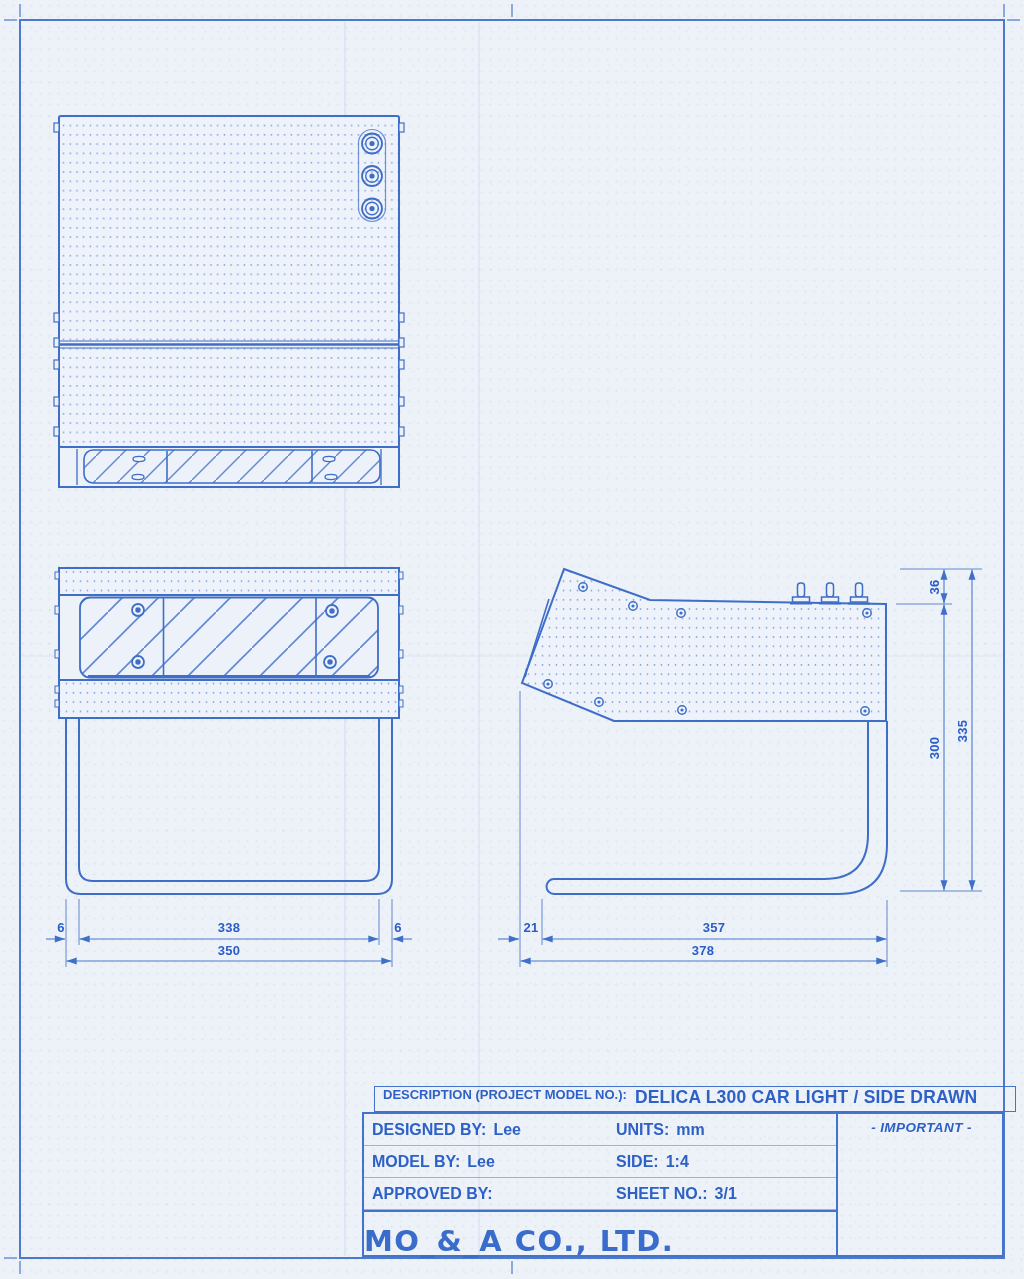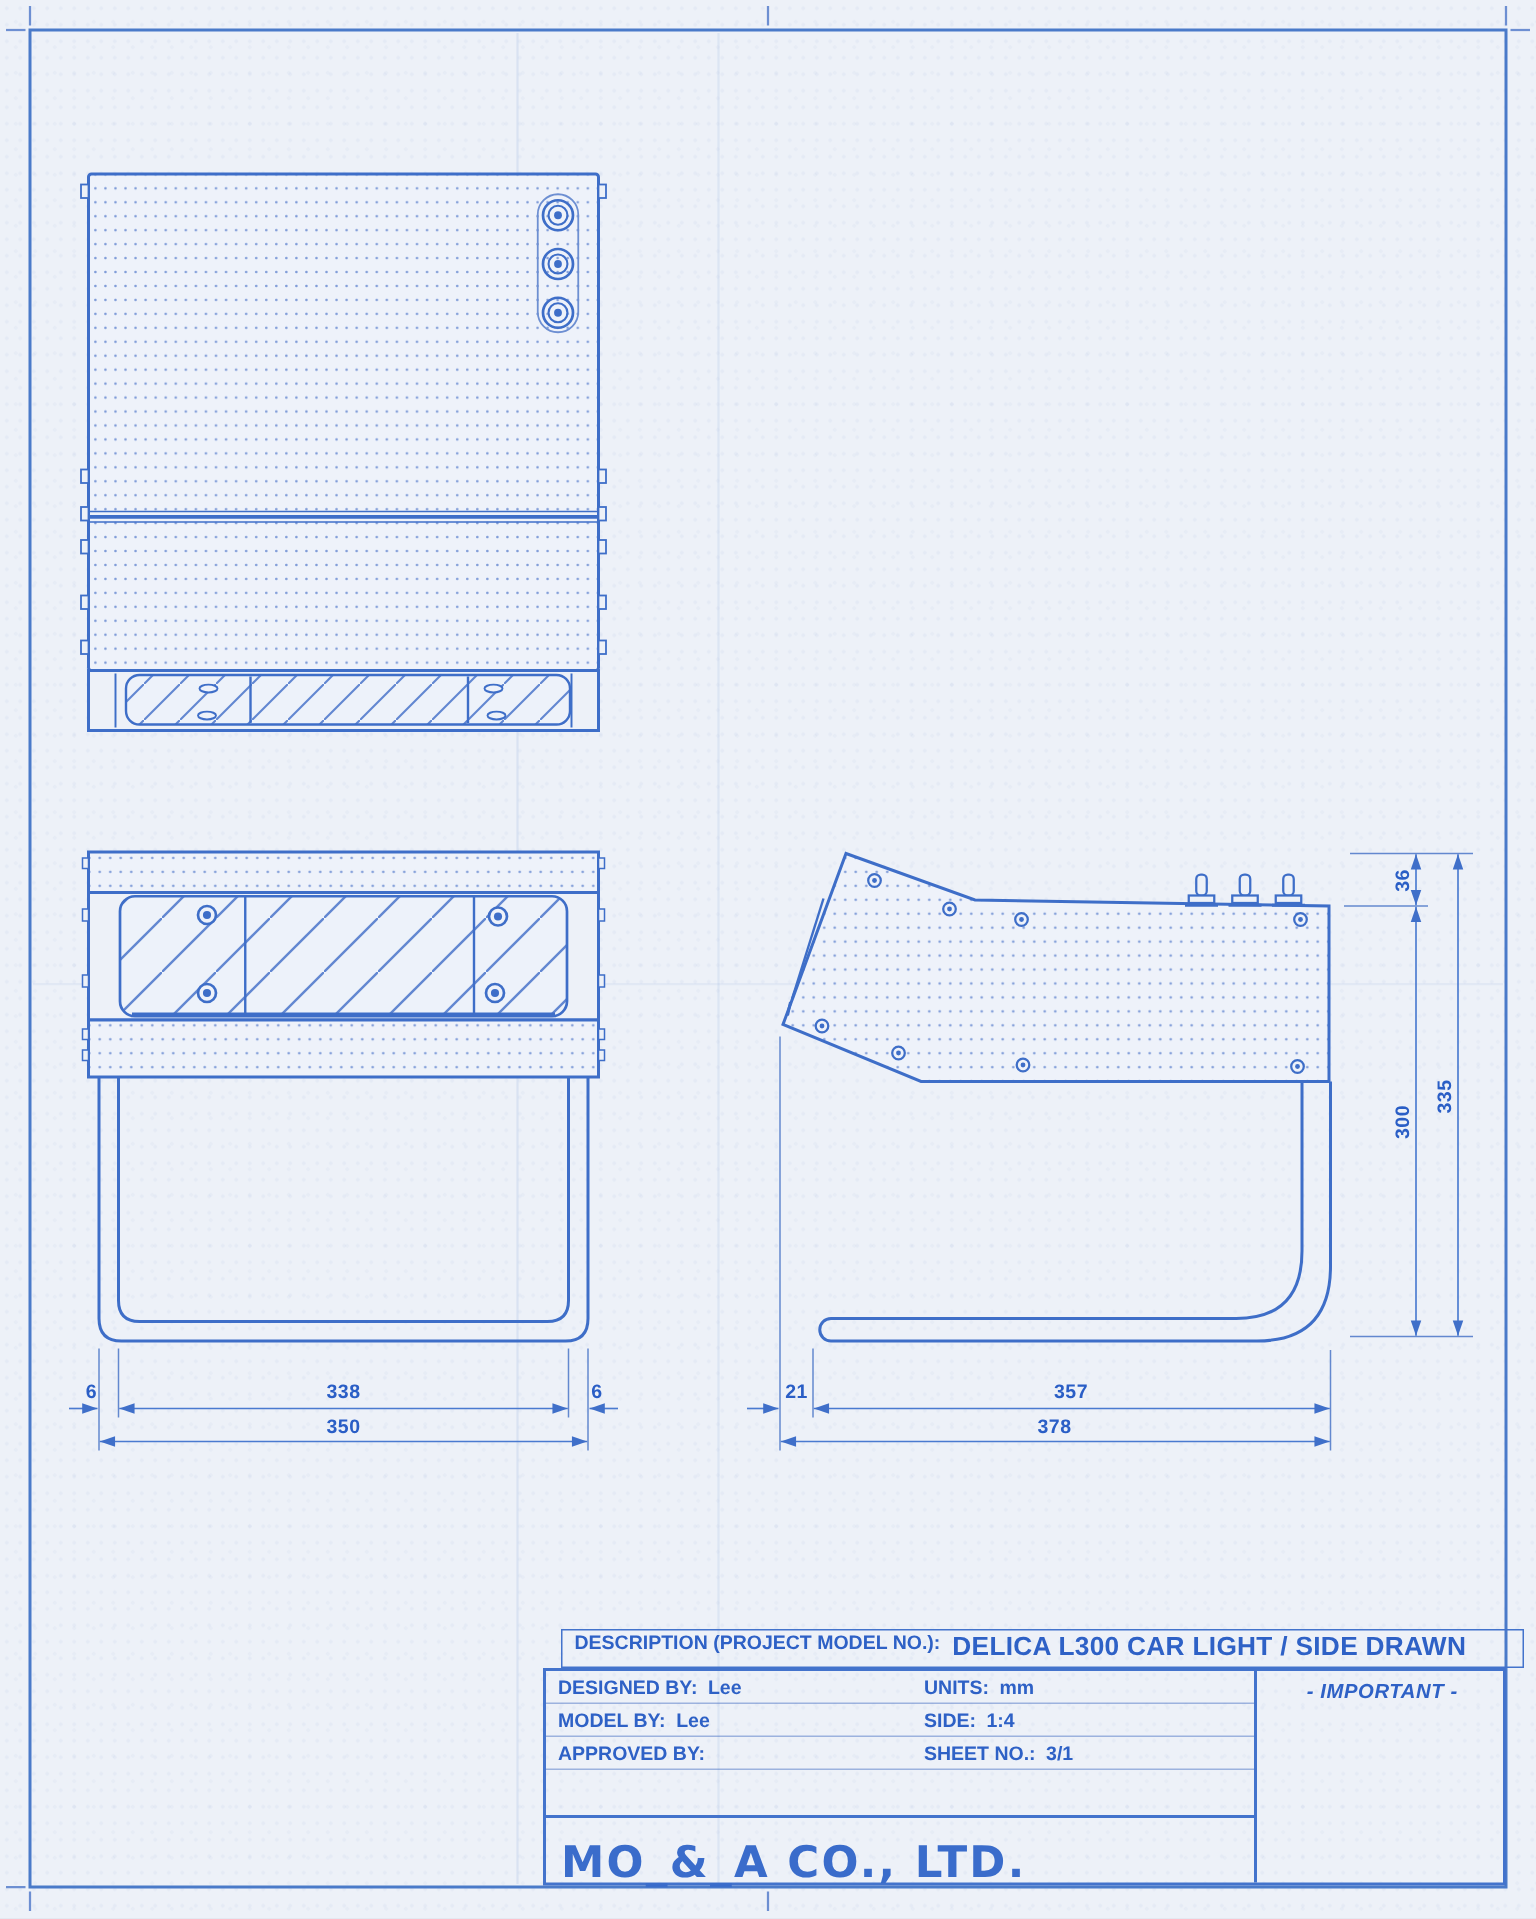--- a/index.html
+++ b/index.html
@@ -22,30 +22,30 @@
     border:1.5px solid #4373cc;box-sizing:border-box;
     display:flex;align-items:flex-start;white-space:nowrap;overflow:hidden;margin-left:12px;
   }
   .tb-desc .lab{font-size:13px;font-weight:700;padding-left:8px;}
   .tb-desc .val{font-size:17.5px;font-weight:700;margin-left:8px;letter-spacing:.2px;}
   .tb-main{
     position:absolute;left:362px;top:1112px;width:642px;height:145px;
     border:2px solid #4373cc;box-sizing:border-box;
   }
   .tb-grid{position:absolute;left:0;top:0;width:472px;height:96px;}
-  .tb-row{display:flex;align-items:center;height:22px;box-sizing:border-box;
-    border-bottom:1px solid rgba(90,125,200,.55);font-size:13px;font-weight:700;white-space:nowrap;justify-content:space-between;}
+  .tb-row{display:flex;align-items:center;height:32px;box-sizing:border-box;
+    border-bottom:1px solid rgba(90,125,200,.55);font-size:16px;font-weight:700;white-space:nowrap;justify-content:space-between;}
   .tb-cell-l{width:252px;padding-left:8px;box-sizing:border-box;overflow:hidden;}
   .tb-cell-r{flex:1;overflow:hidden;}
   .tb-val{margin-left:7px;}
   .tb-company{
     position:absolute;left:0;top:96px;width:472px;height:59px;
     border-top:2px solid #4373cc;display:flex;align-items:center;
     font-family:"DejaVu Sans",sans-serif;font-size:29px;font-weight:700;letter-spacing:1.5px;
-    padding-left:10px;box-sizing:border-box;color:#3a6ccb;white-space:nowrap;overflow:hidden;
+    box-sizing:border-box;color:#3a6ccb;white-space:nowrap;overflow:hidden;
   }
   .tb-important{
     position:absolute;left:472px;top:0;width:169px;height:141px;
     border-left:2px solid #4373cc;box-sizing:border-box;padding:6px 9px 0 9px;
   }
   .tb-imp-title{text-align:center;font-size:13.5px;font-weight:800;letter-spacing:.4px;margin-bottom:5px;font-style:italic;}
   .tb-imp-body{font-size:10.8px;line-height:13.6px;font-weight:500;}
 </style>
 </head>
 <body>

